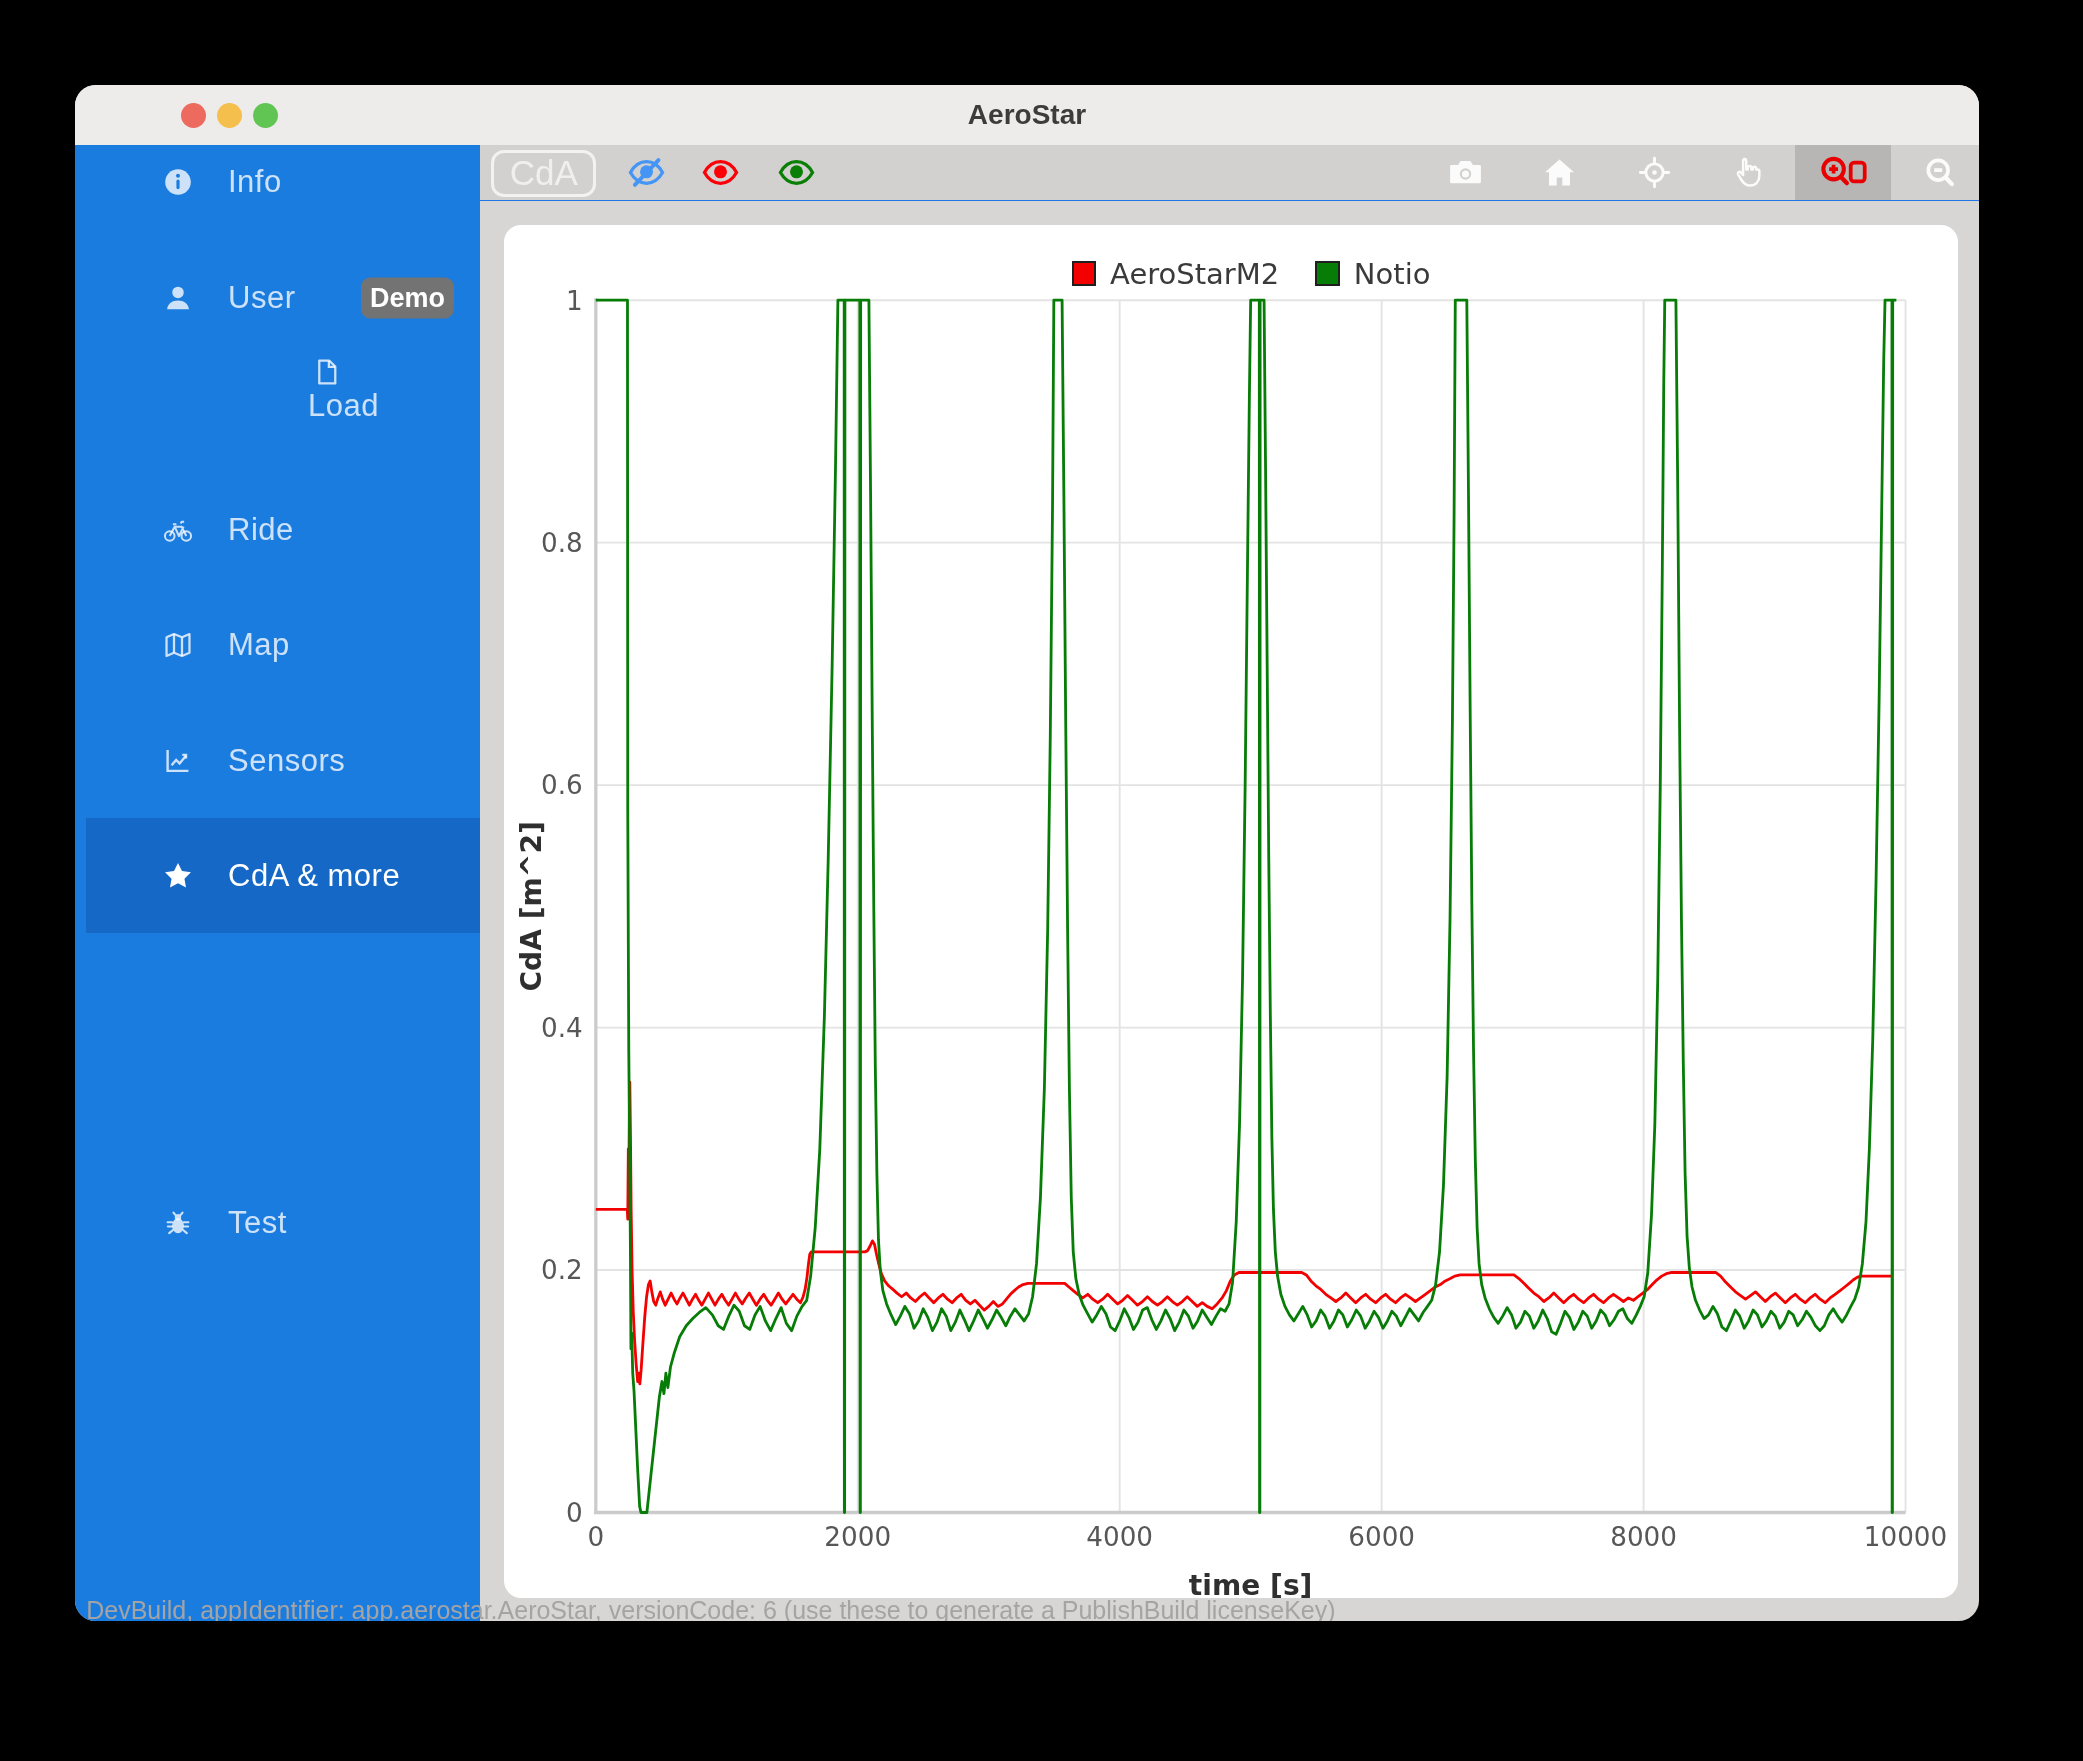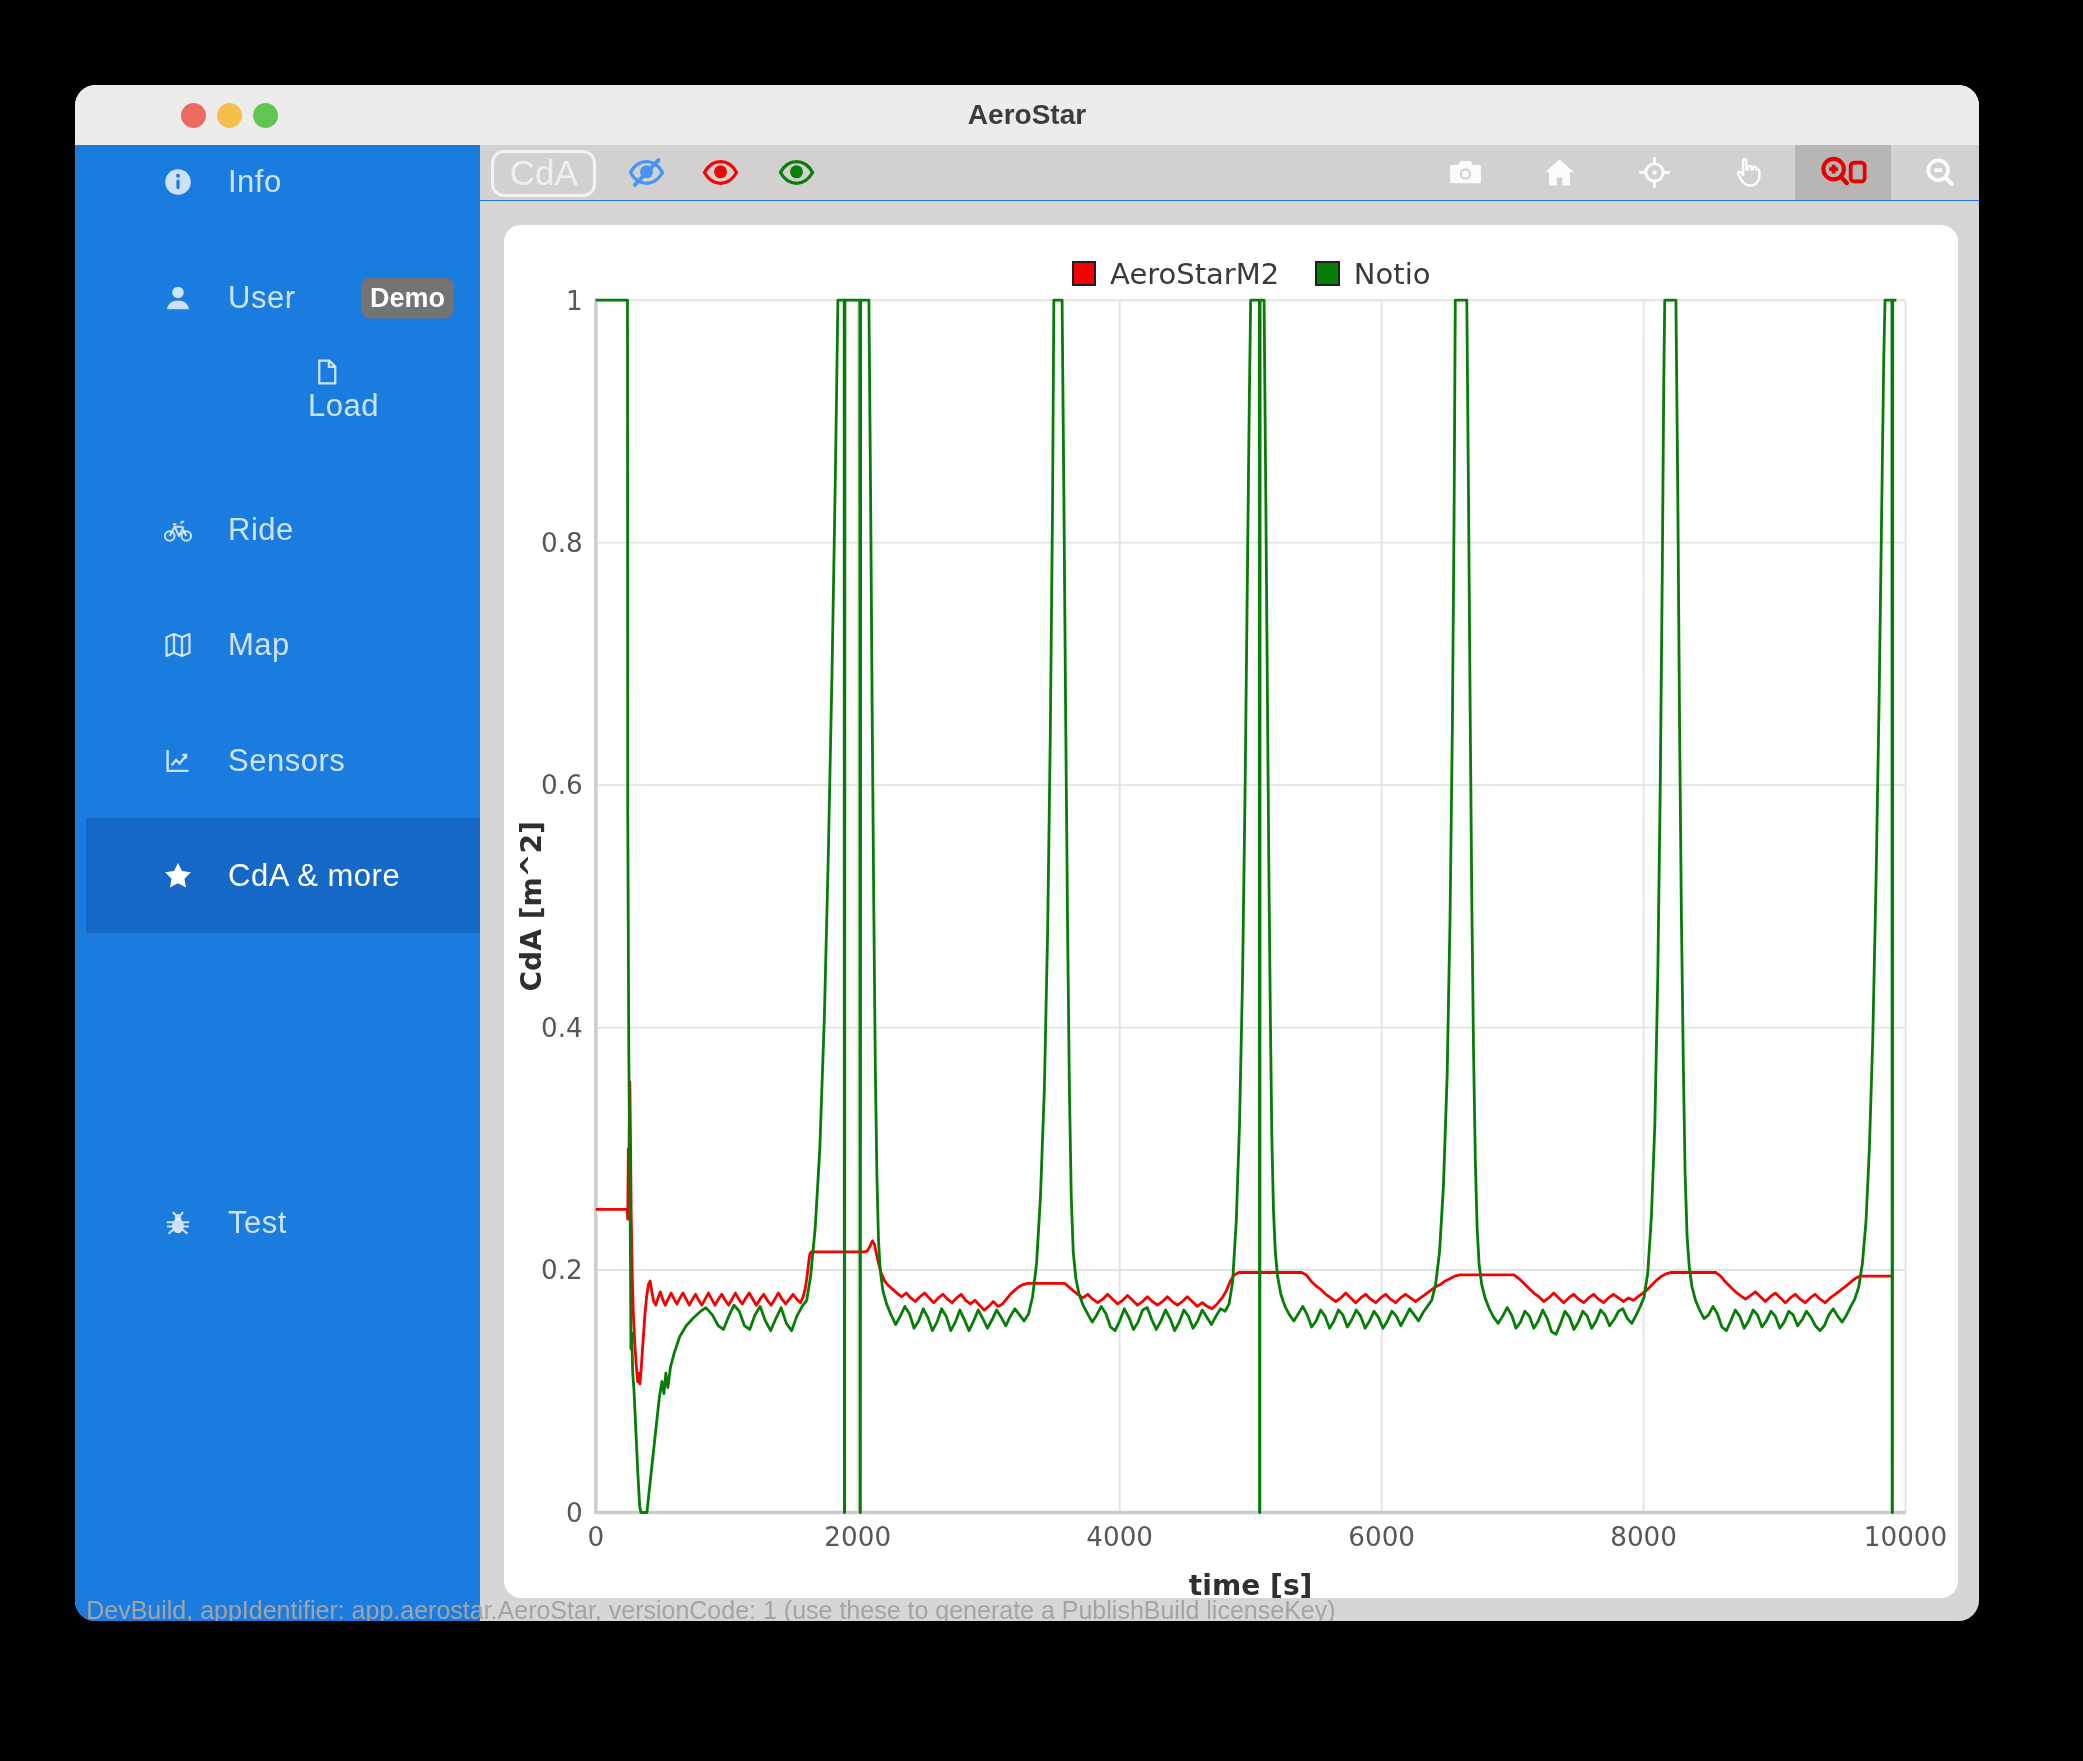--- a/index.html
+++ b/index.html
@@ -222,16 +222,16 @@
                 </div>
                 <div class="litem">
                   <span class="swatch" style="background:#077D07"></span>
                   <span>Notio</span>
                 </div>
               </div>
           </div>
         </div>
       </div>
     </div>
-    <div class="footer-text">DevBuild, appIdentifier: app.aerostar.AeroStar, versionCode: 1 (use these to generate a PublishBuild licenseKey)</div>
+    <div class="footer-text">DevBuild, appIdentifier: app.aerostar.AeroStar, versionCode: 6 (use these to generate a PublishBuild licenseKey)</div>
   </div>
 </div>
 
 
 </body></html>

